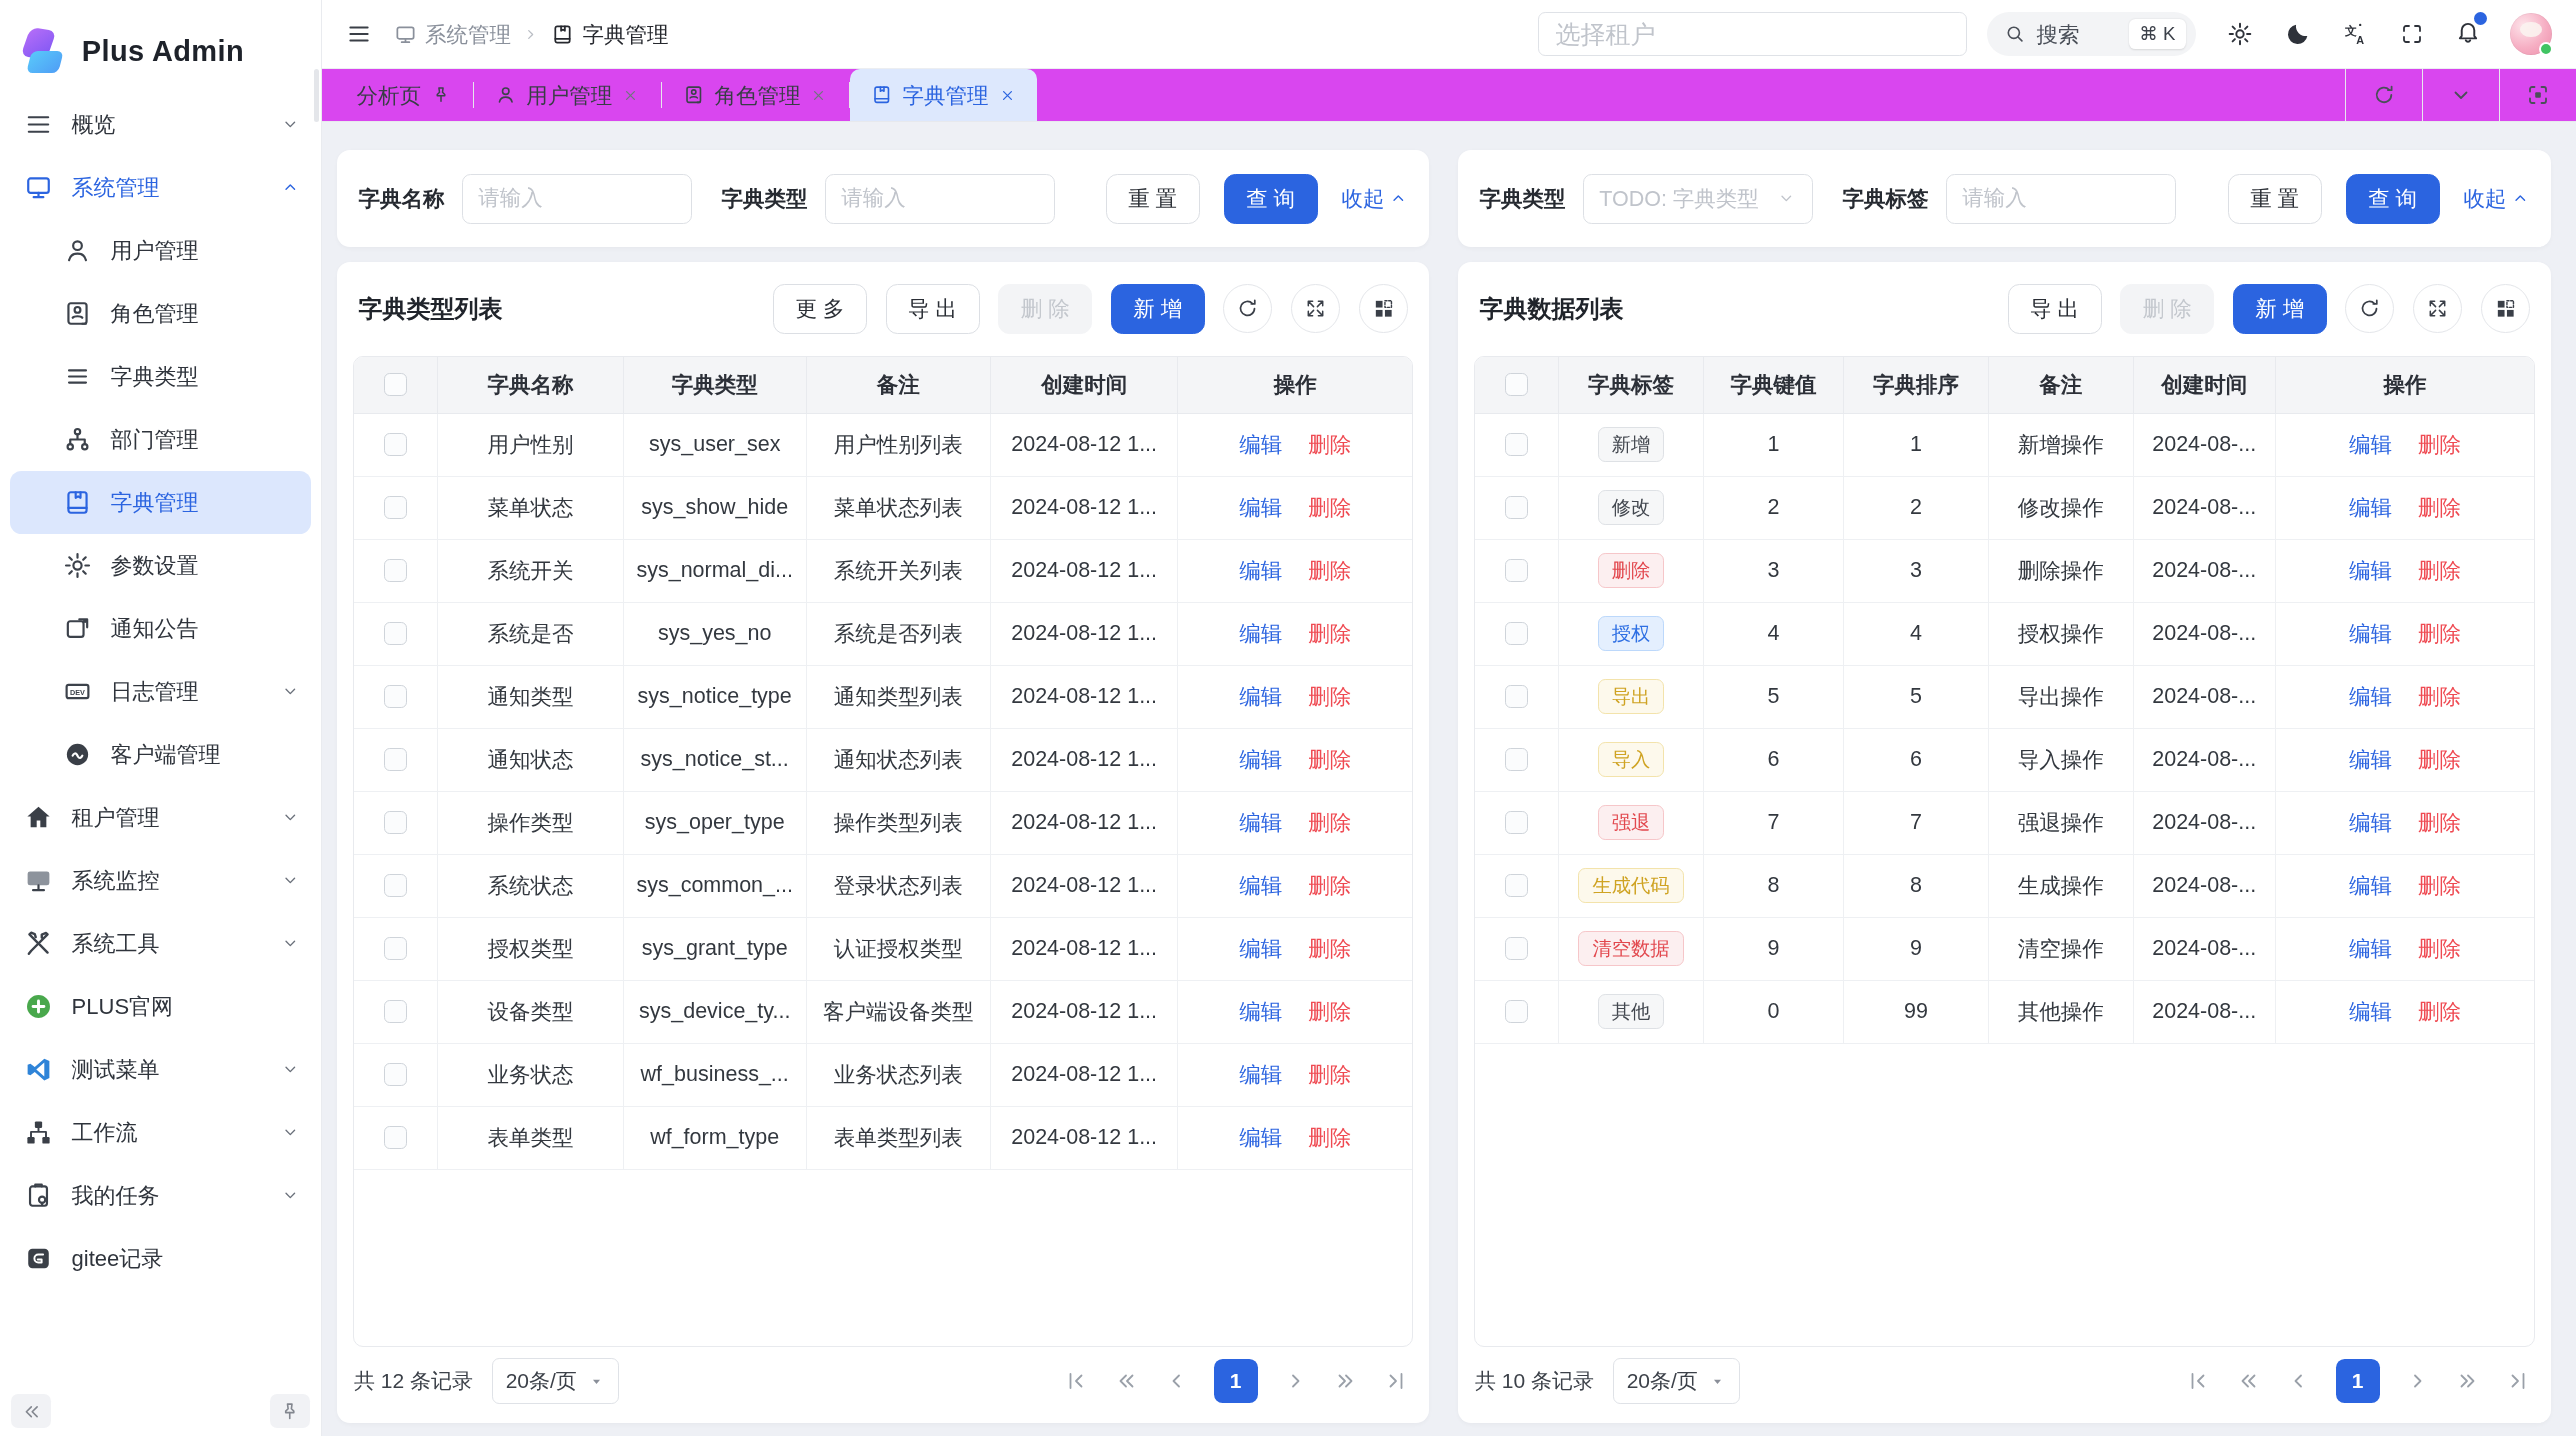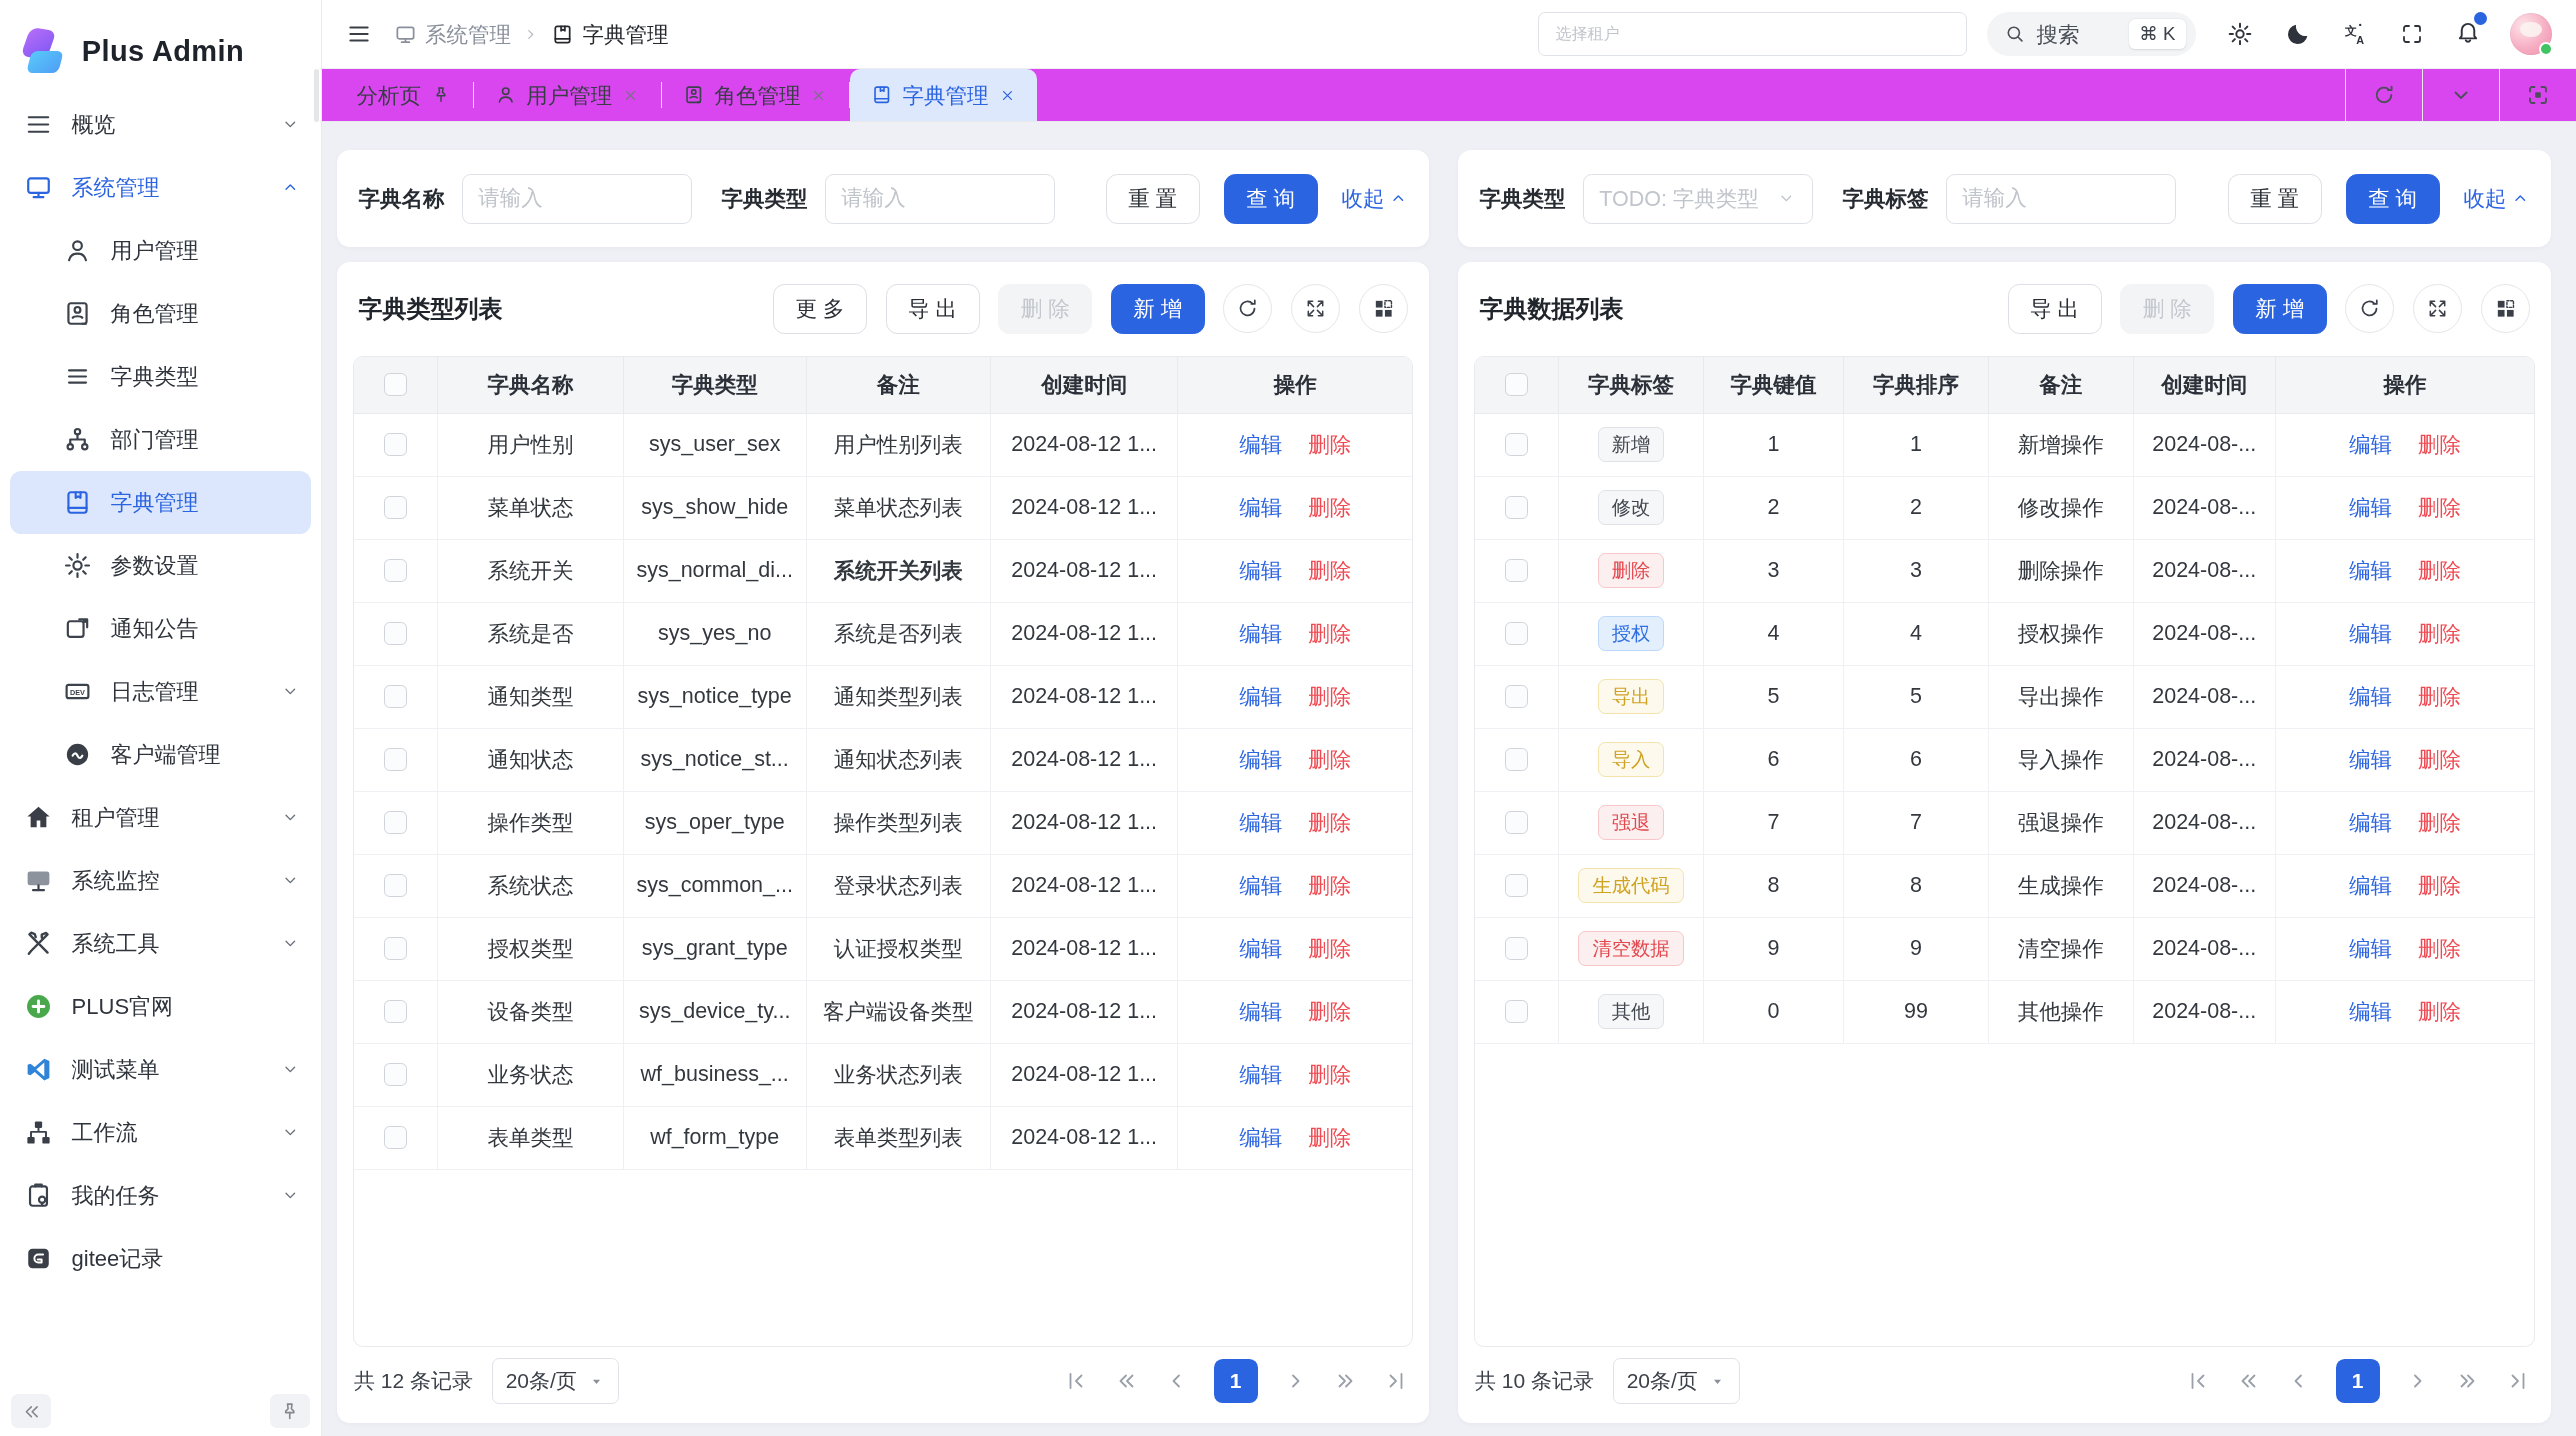--- a/index.html
+++ b/index.html
@@ -37,21 +37,21 @@
   .sidebar-footer { position:absolute; left:0; right:0; bottom:0; height:44px; background:#fff; display:flex; align-items:center; justify-content:space-between; padding:0 11.4px 7.2px 11.4px; }
   .sf-btn { width:40px; height:34px; border:none; border-radius:7.2px; background:#f1f2f5; color:#83878f; display:flex; align-items:center; justify-content:center; cursor:pointer; }
 
   
   .header { position:absolute; left:322px; top:0; width:2254px; height:69px; background:#fff; border-bottom:0.7px solid #ecef f1; border-bottom:0.7px solid #eceef1; display:flex; align-items:center; padding:0 24px; }
   .hamburger { color:#3a3f47; cursor:pointer; }
   .breadcrumb { display:flex; align-items:center; gap:11.4px; margin-left:21.5px; font-size:21.5px; }
   .bc-item { display:flex; align-items:center; gap:8.6px; }
   .bc-item.muted, .bc-item.muted .ic { color:#8a909b; }
   .bc-sep { color:#b9bdc4; }
-  .tenant-input { margin-left:auto; width:429px; height:44px; border:0.7px solid #dfe2e7; border-radius:7.2px; background:#fff; padding:14px 17px; font-size:16px; color:#30343c; font-family:inherit; }
+  .tenant-input { margin-left:auto; width:429px; height:44px; border:0.7px solid #dfe2e7; border-radius:7.2px; background:#fff; padding:14px 17px; font-size:25px; color:#30343c; font-family:inherit; }
   .tenant-input::placeholder { color:#c0c4cb; }
   .search-pill { margin-left:20px; width:209px; height:44px; background:#f3f4f6; border-radius:22px; display:flex; align-items:center; gap:11.4px; padding:0 10px 0 17px; color:#4a4f58; cursor:pointer; }
   .search-pill .kbd { margin-left:auto; background:#fff; border-radius:6.4px; padding:3.6px 10px; font-size:18.6px; color:#3c414a; box-shadow:0 0.7px 2.1px rgba(0,0,0,.12); white-space:nowrap; }
   .header-ic { margin-left:31.5px; color:#2e323a; cursor:pointer; position:relative; }
   .bell-wrap { position:relative; margin-left:31.5px; cursor:pointer; color:#2e323a; }
   .bell-dot { position:absolute; top:-5.7px; right:-5.7px; width:13px; height:13px; border-radius:50%; }
   .avatar { margin-left:29px; width:42px; height:42px; border-radius:50%; position:relative; flex:none; cursor:pointer;
     background:radial-gradient(circle at 32% 30%, #fde4ea, #f6aec3 55%, #ec8fab); box-shadow:inset 0 0 0 0.7px rgba(0,0,0,.05); }
   .avatar::before { content:""; position:absolute; left:10px; top:8.6px; width:21.5px; height:15.7px; border-radius:50%; background:#fbf3ef; opacity:.9; }
   .avatar-dot { position:absolute; right:-1.4px; bottom:-1.4px; width:14.3px; height:14.3px; border-radius:50%; border:2.1px solid #fff; }
@@ -666,21 +666,21 @@
                 <span class="link-del">删除</span>
               </span>
             </div>
           </div>
           <div class="tr">
             <div class="cell" style="width: 8%; flex: 0 0 auto;">
               <span class="checkbox"></span>
             </div>
             <div class="cell" style="width: 17.5%; flex: 0 0 auto;">系统开关</div>
             <div class="cell" style="width: 17.3%; flex: 0 0 auto;">sys_normal_di...</div>
-            <div class="cell" style="width: 17.4%; flex: 0 0 auto; font-weight: bold;">系统开关列表</div>
+            <div class="cell" style="width: 17.4%; flex: 0 0 auto;">系统开关列表</div>
             <div class="cell" style="width: 17.7%; flex: 0 0 auto;">2024-08-12 1...</div>
             <div class="cell" style="width: 22.1%; flex: 0 0 auto;">
               <span class="ops">
                 <span class="link-edit">编辑</span>
                 <span class="link-del">删除</span>
               </span>
             </div>
           </div>
           <div class="tr">
             <div class="cell" style="width: 8%; flex: 0 0 auto;">

